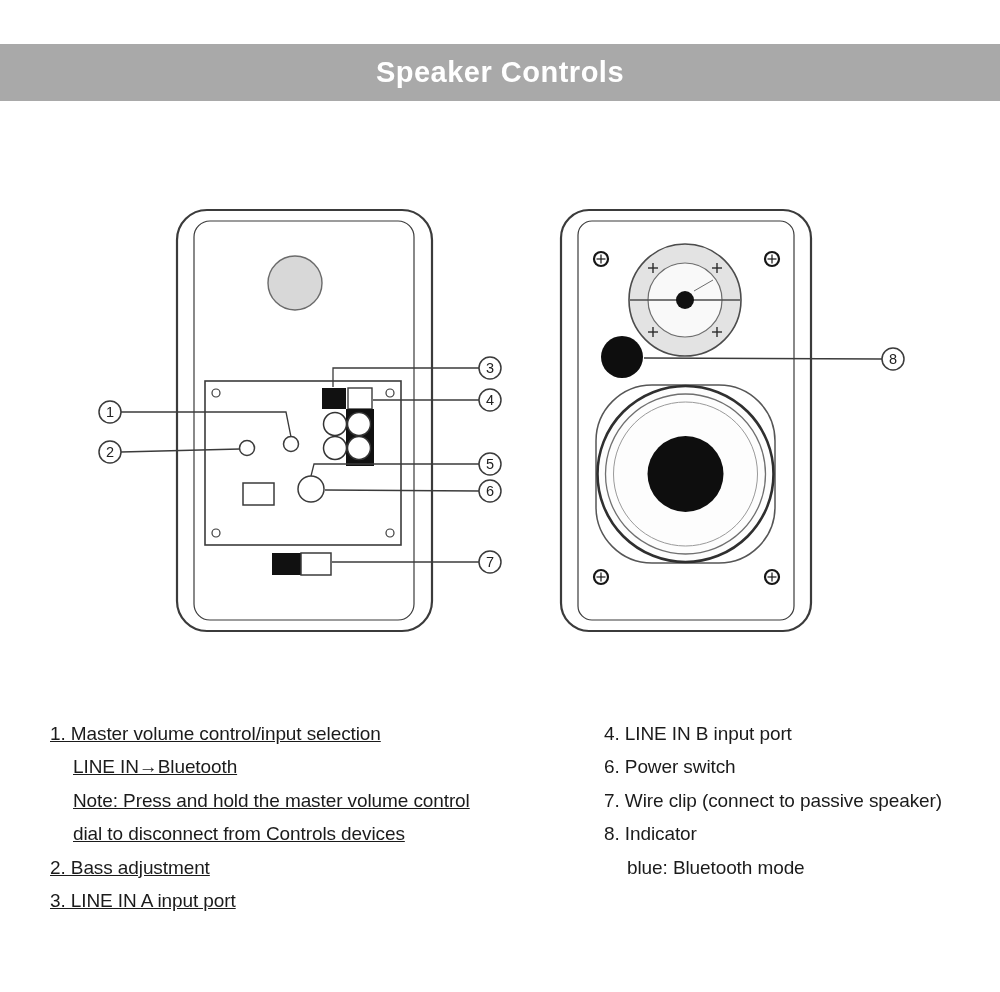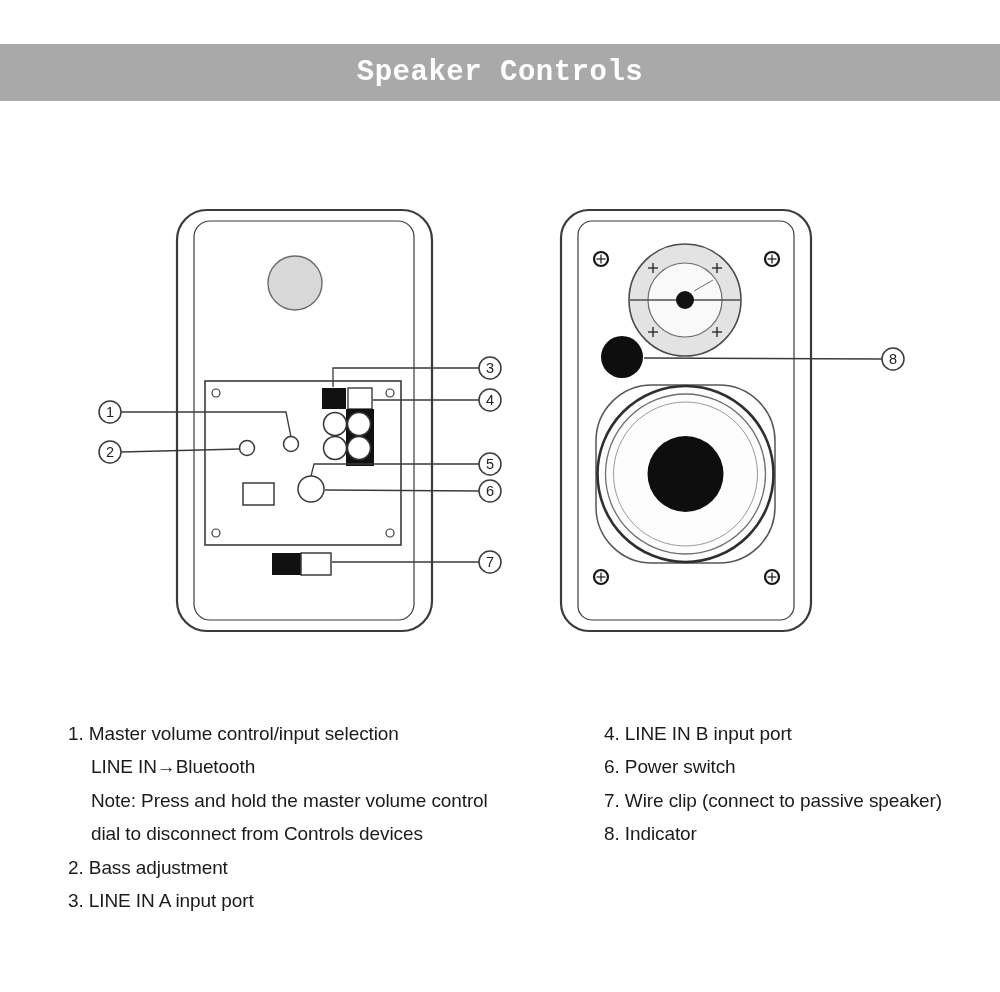--- a/index.html
+++ b/index.html
@@ -13,34 +13,34 @@
   }
   .header {
     position: absolute; top: 44px; left: 0;
     width: 1000px; height: 57px;
     background: #a9a9a9;
     display: flex; align-items: center; justify-content: center;
   }
   .header .title {
     margin: 0;
     font-size: 29px; font-weight: bold;
-    color: #ffffff; letter-spacing: 0.5px; font-family: Liberation Mono, monospace;
+    color: #ffffff; letter-spacing: 0.5px;
   }
   .diagram { position: absolute; top: 0; left: 0; }
   .callout-num {
     font-family: "Liberation Sans", sans-serif;
     font-size: 14.5px; fill: #222222;
   }
   .legend-col {
     position: absolute; top: 717px;
     color: #1b1b1b;
     font-size: 19px; line-height: 33.4px;
     letter-spacing: -0.1px;
   }
-  .legend-left  { left: 68px;  width: 545px; }
+  .legend-left  { left: 50px;  width: 545px; text-decoration: underline; }
   .legend-right { left: 604px; width: 390px; }
   .legend-line.indent { padding-left: 23px; }
 </style>
 </head>
 <body>
 
 <div class="header">
   <div class="title">Speaker Controls</div>
 </div>
 
@@ -182,13 +182,14 @@
   <div class="legend-line indent">dial to disconnect from Controls devices</div>
   <div class="legend-line">2. Bass adjustment</div>
   <div class="legend-line">3. LINE IN A input port</div>
 </div>
 
 <div class="legend-col legend-right">
   <div class="legend-line">4. LINE IN B input port</div>
   <div class="legend-line">6. Power switch</div>
   <div class="legend-line">7. Wire clip (connect to passive speaker)</div>
   <div class="legend-line">8. Indicator</div>
+  <div class="legend-line indent">blue: Bluetooth mode</div>
 </div>
 
 </body></html>

